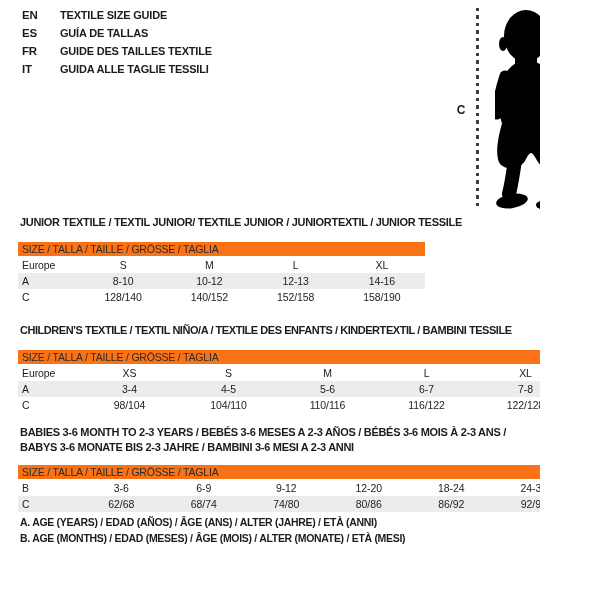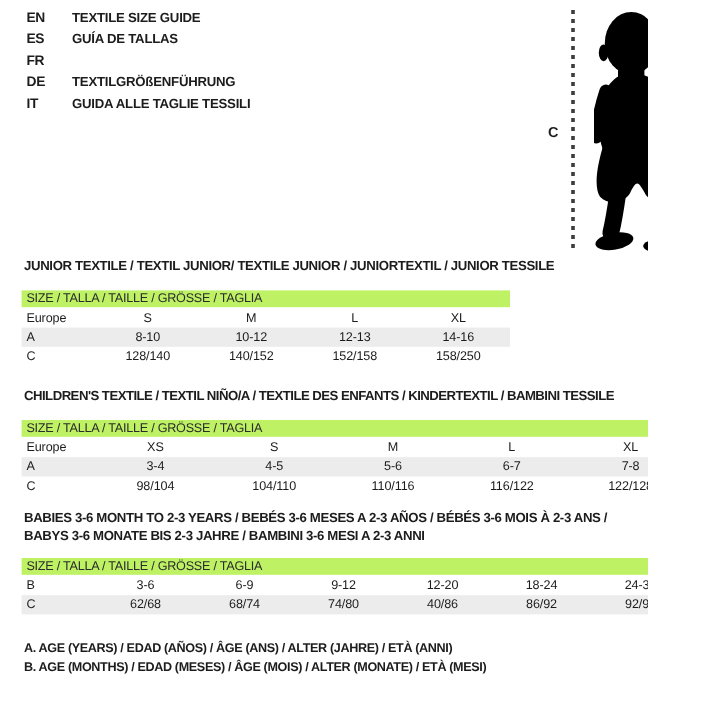--- a/index.html
+++ b/index.html
@@ -31,31 +31,31 @@
   .baby-svg { position:absolute; left:495px; top:4px; }
 
   
   .tbl-title {
     position:absolute; left:20px;
     font-weight:700; font-size:11px; letter-spacing:-0.3px;
     line-height:15px; white-space:nowrap;
   }
   .tbl { position:absolute; left:18px; }
   .size-bar {
-    background:#bef264; height:14px; line-height:14px;
+    background:#f97316; height:14px; line-height:14px;
     padding-left:4px; font-size:10.5px; letter-spacing:-0.2px;
     color:#2b2b2b; margin-bottom:1px;
   }
   .t-row { display:flex; height:16px; line-height:16px; font-size:10.5px; letter-spacing:-0.1px; }
   .t-row.shaded { background:#ececec; }
   .t-lbl { width:62px; padding-left:4px; text-align:left; }
   .t-cell { flex:1; text-align:center; }
 
   
-  .footnotes { position:absolute; left:20px; top:532px; }
+  .footnotes { position:absolute; left:20px; top:514px; }
   .footnote {
     font-weight:700; font-size:10.5px; letter-spacing:-0.3px;
     line-height:16px; white-space:nowrap;
   }
 </style>
 </head>
 <body>
 
 <div id="canvas">
 
@@ -63,24 +63,21 @@
     <div class="lang-row">
       <span class="lang-code">EN</span>
       <span class="lang-label">TEXTILE SIZE GUIDE</span>
     </div>
     <div class="lang-row">
       <span class="lang-code">ES</span>
       <span class="lang-label">GUÍA DE TALLAS</span>
     </div>
     <div class="lang-row">
       <span class="lang-code">FR</span>
-    </div>
-    <div class="lang-row">
-      <span class="lang-code">DE</span>
-      <span class="lang-label">TEXTILGRÖßENFÜHRUNG</span>
+      <span class="lang-label">GUIDE DES TAILLES TEXTILE</span>
     </div>
     <div class="lang-row">
       <span class="lang-code">IT</span>
       <span class="lang-label">GUIDA ALLE TAGLIE TESSILI</span>
     </div>
   </div>
 
   <div class="height-line"></div>
   <div class="height-label">C</div>
 
@@ -116,21 +113,21 @@
       <span class="t-cell">8-10</span>
       <span class="t-cell">10-12</span>
       <span class="t-cell">12-13</span>
       <span class="t-cell">14-16</span>
     </div>
     <div class="t-row">
       <span class="t-lbl">C</span>
       <span class="t-cell">128/140</span>
       <span class="t-cell">140/152</span>
       <span class="t-cell">152/158</span>
-      <span class="t-cell">158/250</span>
+      <span class="t-cell">158/190</span>
     </div>
   </div>
 
   <div class="tbl-title" style="top:323px; letter-spacing:-0.45px;">CHILDREN'S TEXTILE / TEXTIL NIÑO/A / TEXTILE DES ENFANTS / KINDERTEXTIL / BAMBINI TESSILE</div>
   <div class="tbl" style="top:350px; width:557px;">
     <div class="size-bar">SIZE / TALLA / TAILLE / GRÖSSE / TAGLIA</div>
     <div class="t-row">
       <span class="t-lbl">Europe</span>
       <span class="t-cell">XS</span>
       <span class="t-cell">S</span>
@@ -169,21 +166,21 @@
       <span class="t-cell">9-12</span>
       <span class="t-cell">12-20</span>
       <span class="t-cell">18-24</span>
       <span class="t-cell">24-36</span>
     </div>
     <div class="t-row shaded">
       <span class="t-lbl">C</span>
       <span class="t-cell">62/68</span>
       <span class="t-cell">68/74</span>
       <span class="t-cell">74/80</span>
-      <span class="t-cell">40/86</span>
+      <span class="t-cell">80/86</span>
       <span class="t-cell">86/92</span>
       <span class="t-cell">92/98</span>
     </div>
   </div>
 
   <div class="footnotes">
     <div class="footnote">A. AGE (YEARS) / EDAD (AÑOS) / ÂGE (ANS) / ALTER (JAHRE) / ETÀ (ANNI)</div>
     <div class="footnote">B. AGE (MONTHS) / EDAD (MESES) / ÂGE (MOIS) / ALTER (MONATE) / ETÀ (MESI)</div>
   </div>
 

